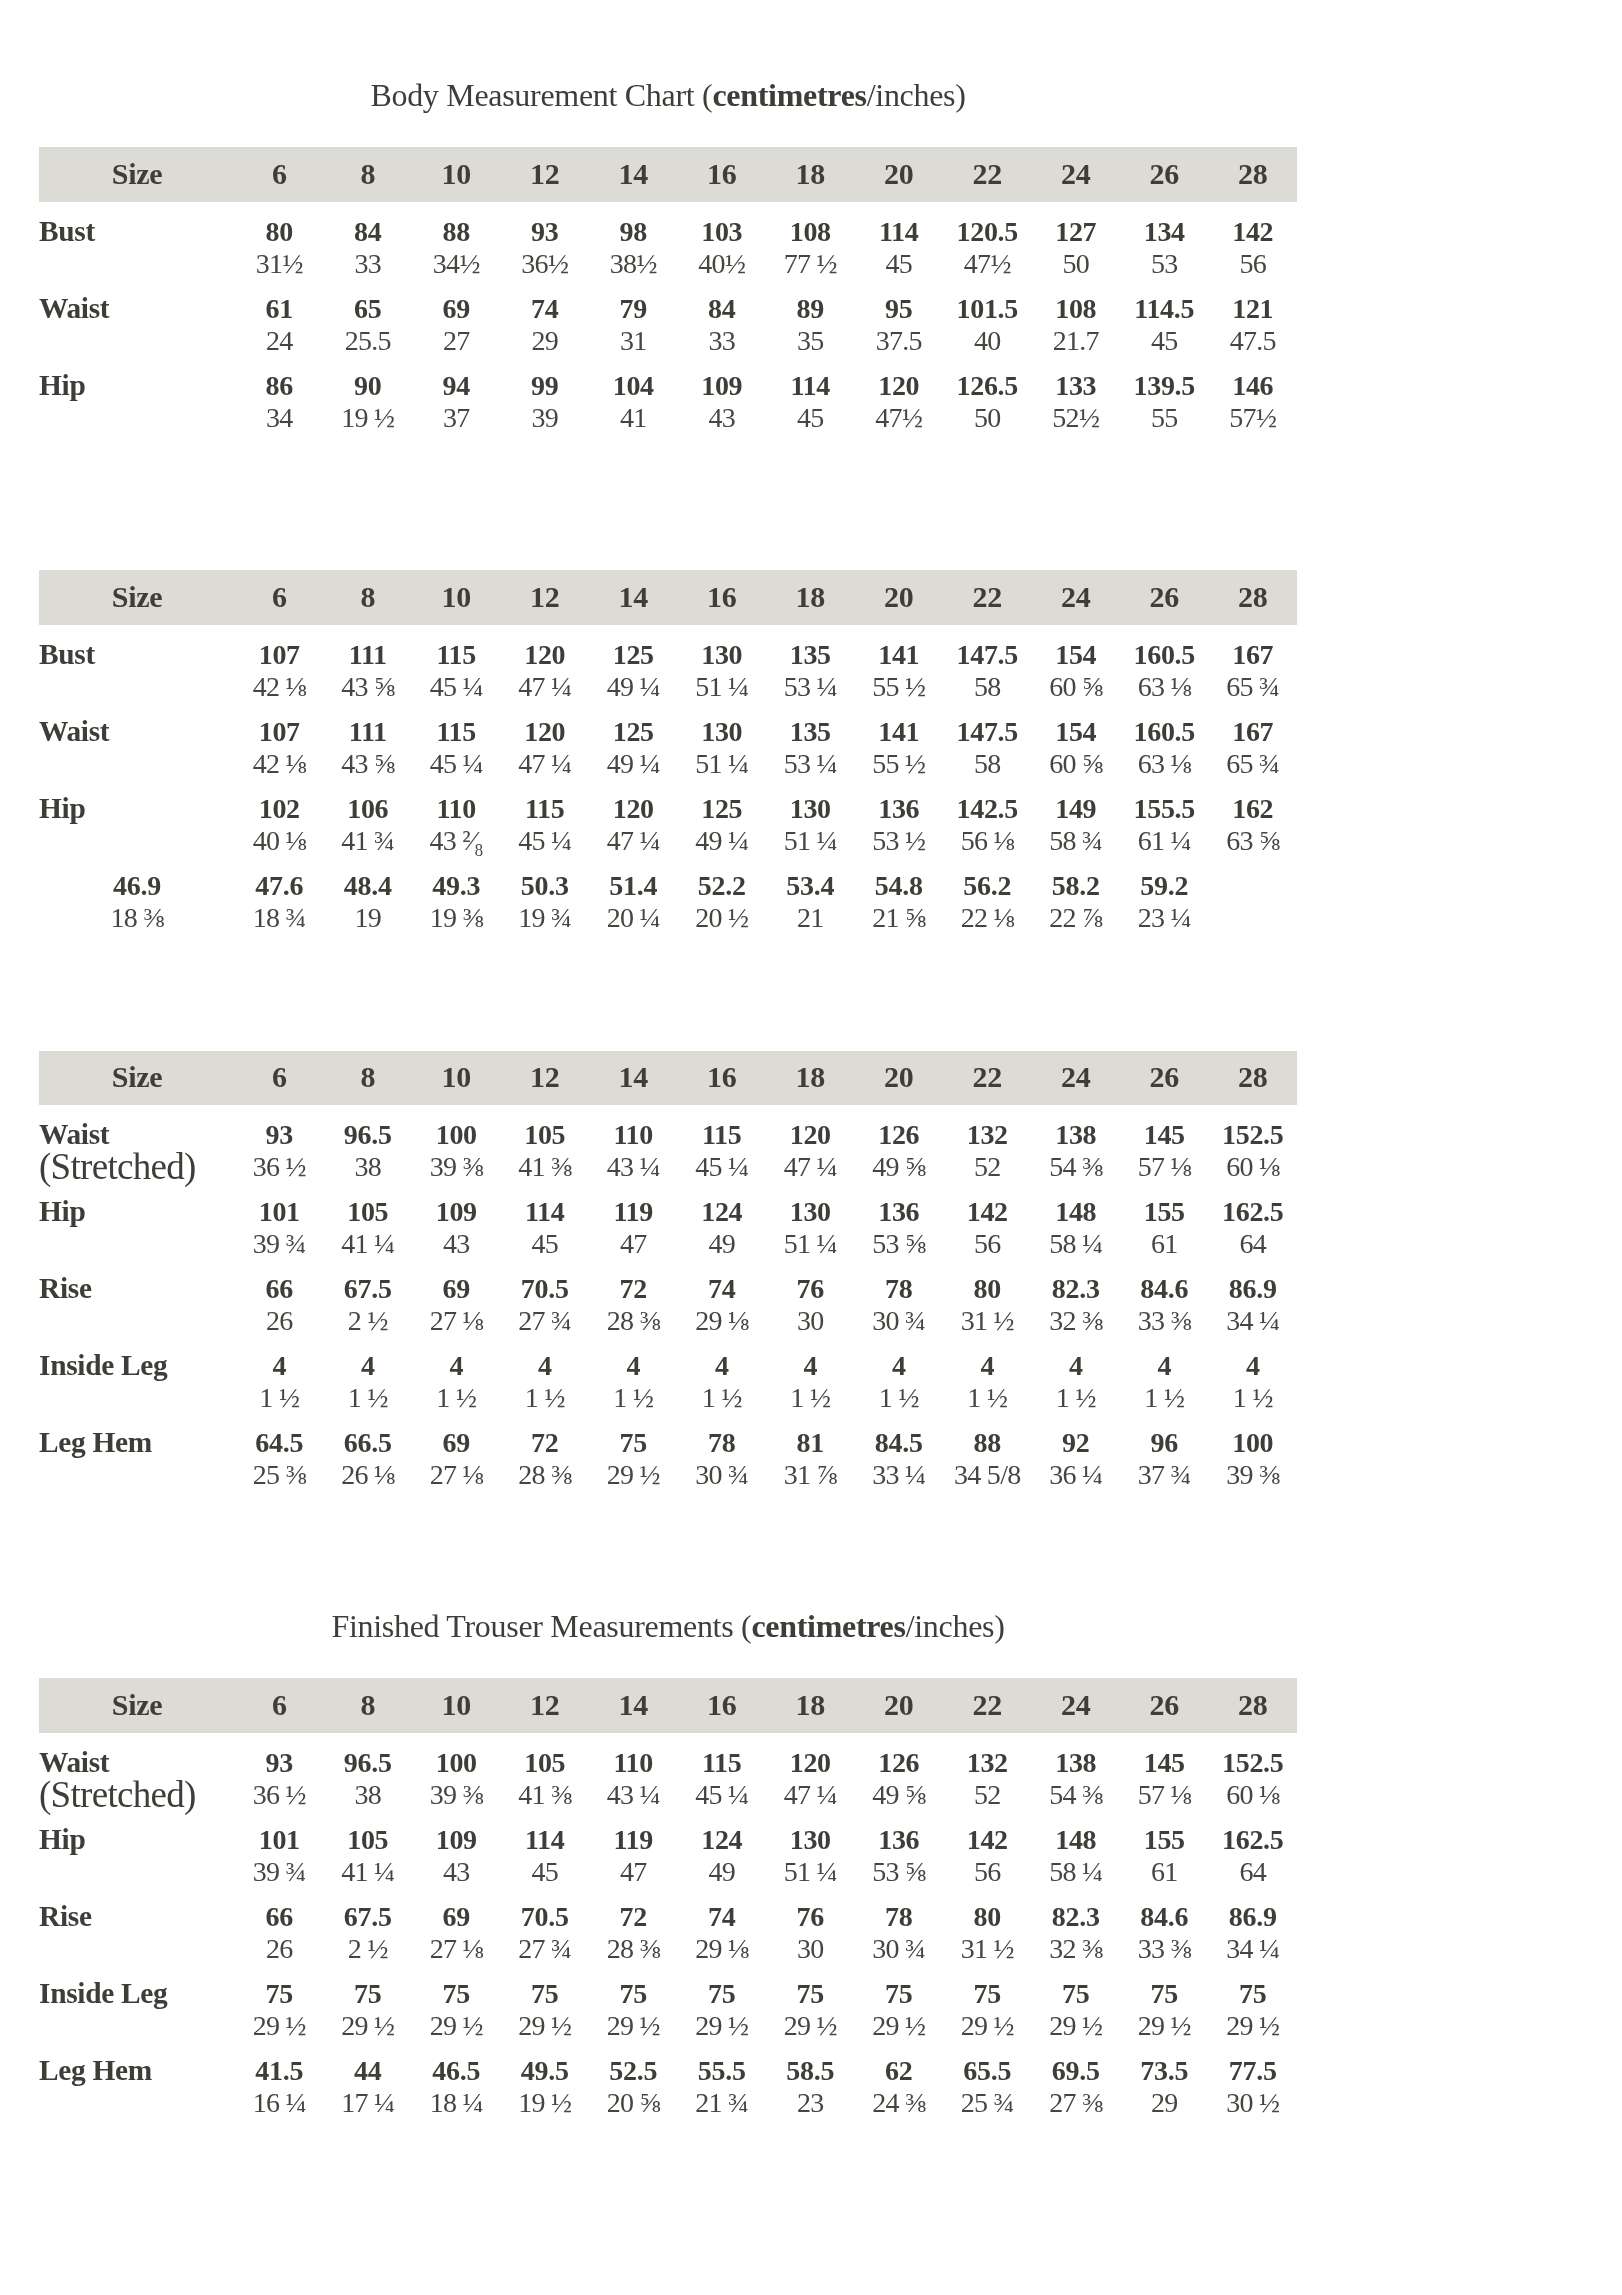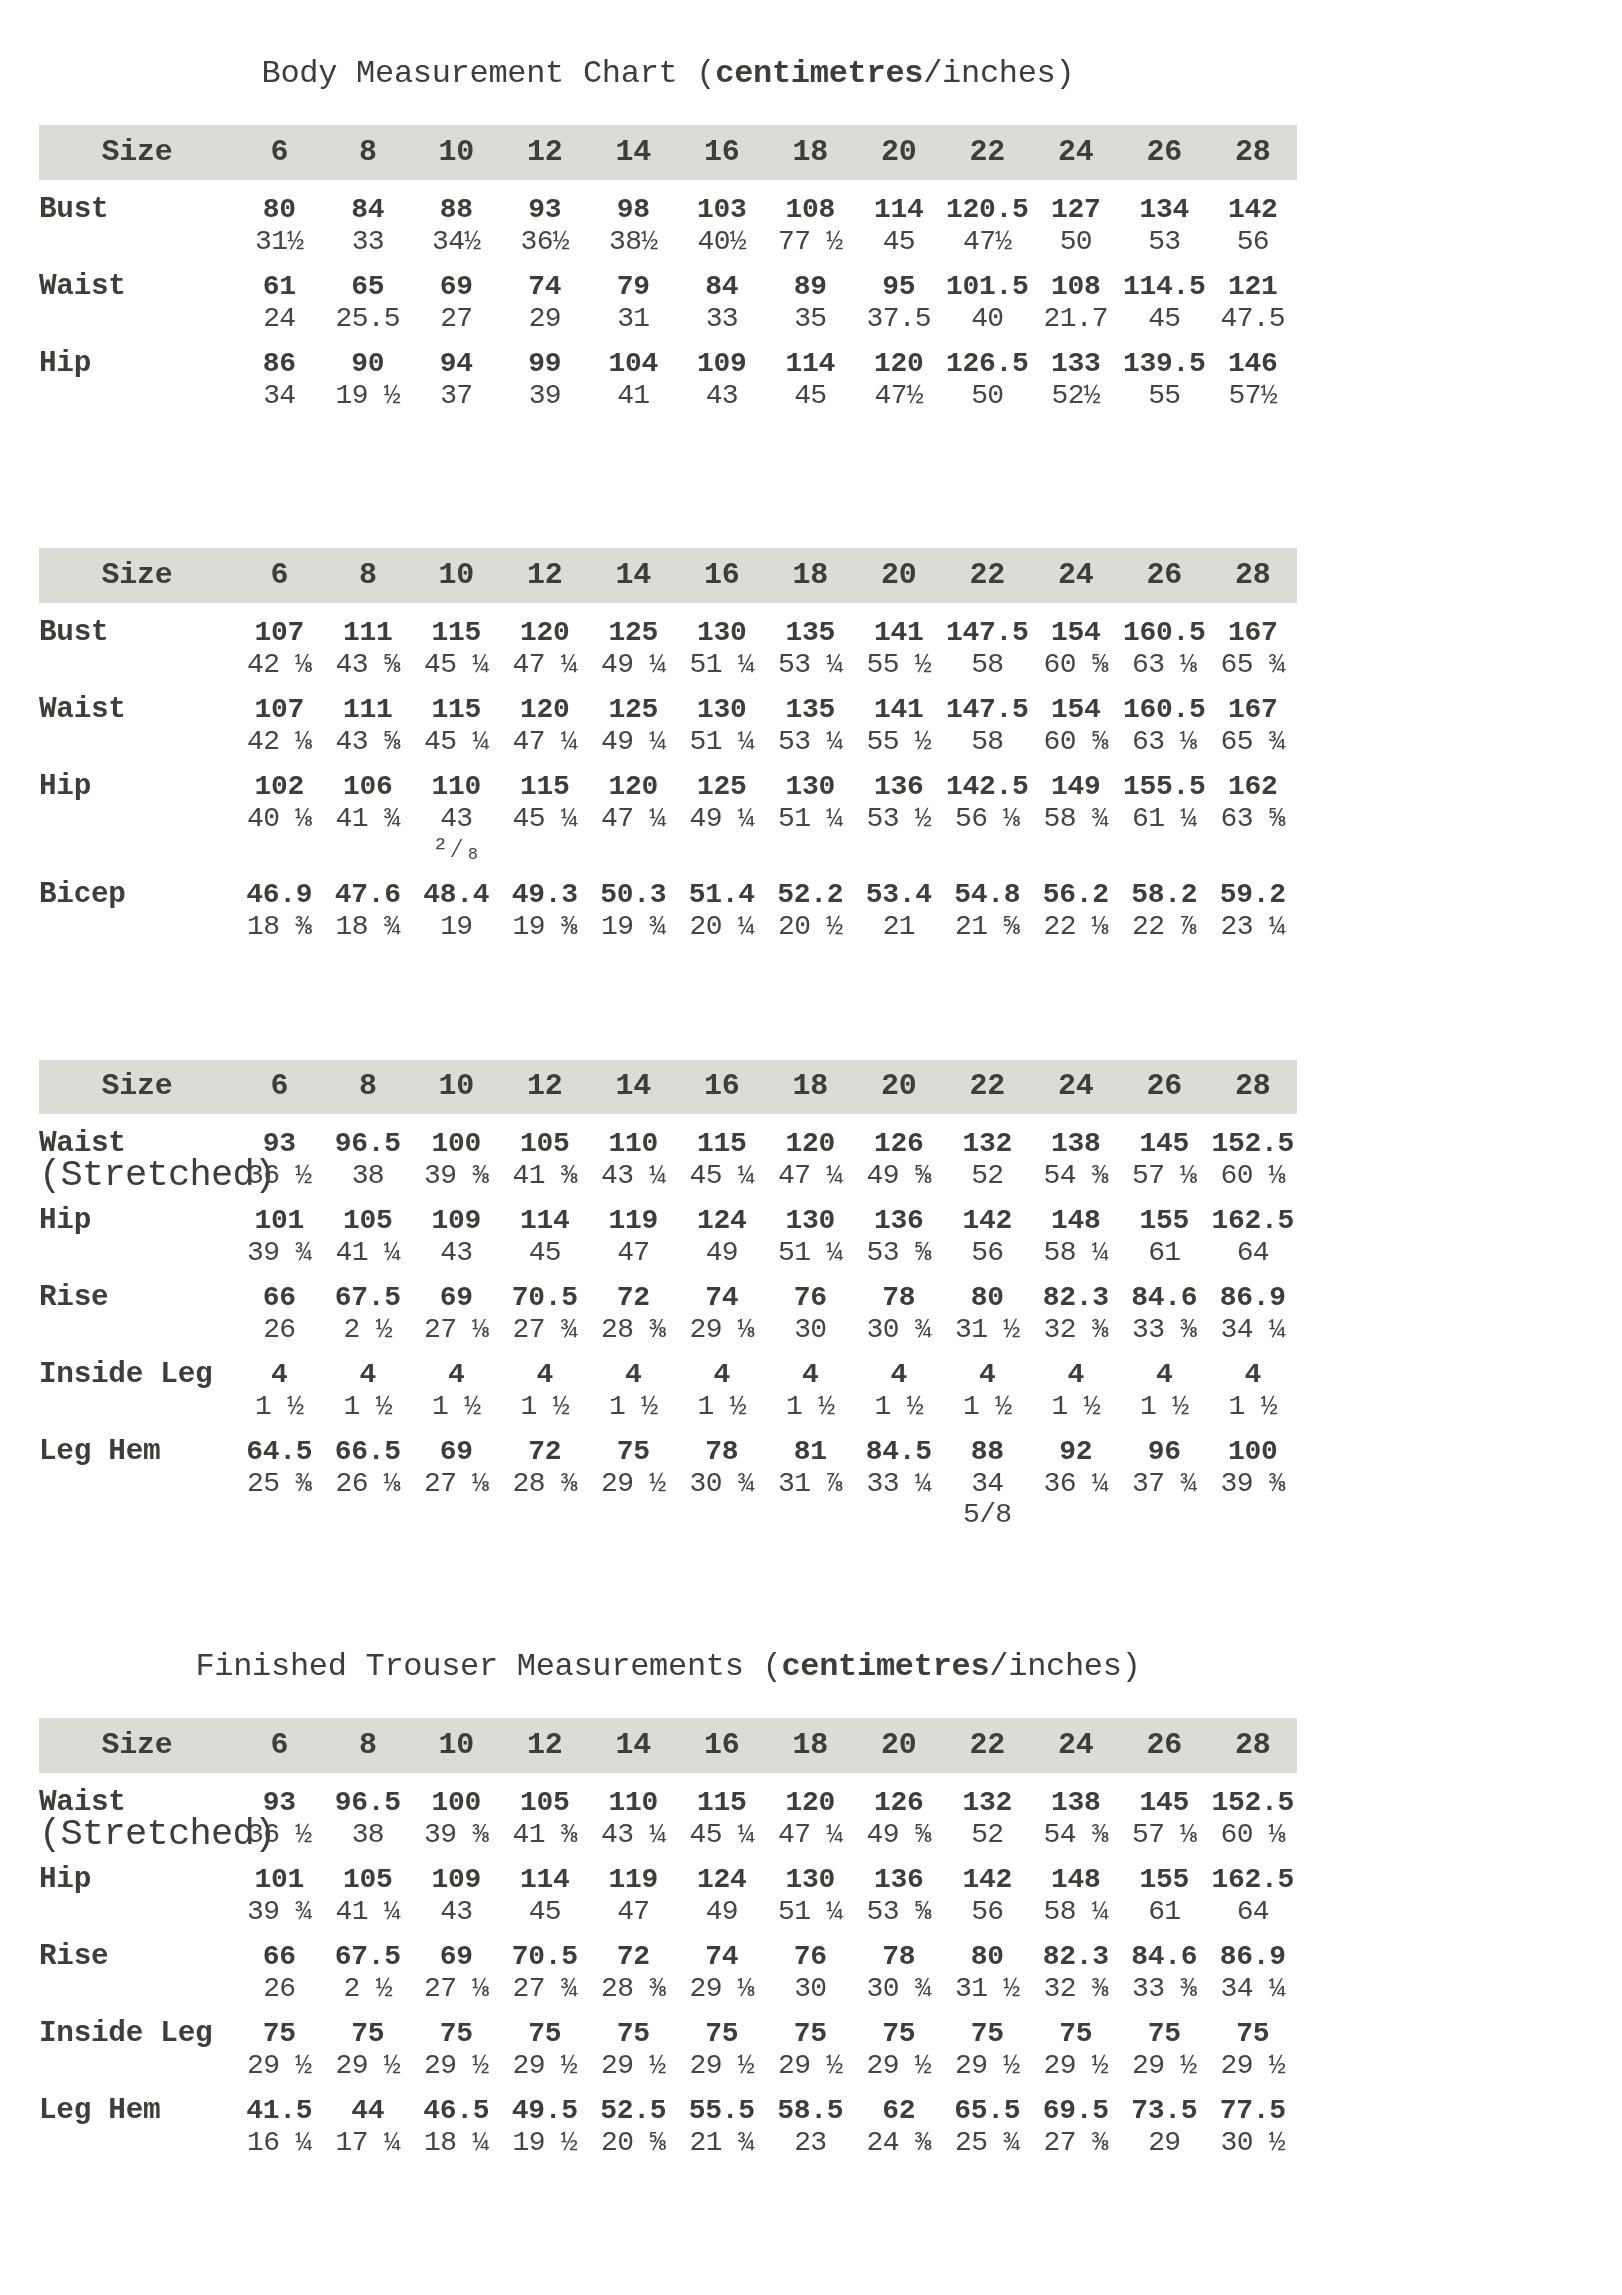--- a/index.html
+++ b/index.html
@@ -1,21 +1,21 @@
 <!DOCTYPE html>
 <html style="font-size:10.5px"><head>
 <meta charset="utf-8">
 <style>
   html,body { margin:0; padding:0; background:#ffffff; }
   .sheet {
     position:relative;
     width:1336px; height:2295px;
     box-sizing:border-box;
-    padding:55px 39px 0;
-    font-family:Liberation Mono, monospace;
+    padding:77px 39px 0;
+    font-family:Liberation Serif, serif;
     color:#3e3d38;
     overflow:hidden;
   }
   .tbl-section { margin:0 0 0 0; }
   .tbl-section.gap-a { margin-bottom:137px; }
   .tbl-section.gap-b { margin-bottom:118px; }
   .tbl-section.gap-c { margin-bottom:118px; }
   .tbl-title {
     margin:0 0 33px;
     text-align:center;
@@ -403,23 +403,20 @@
           <div class="in">58 ¾</div>
         </div>
         <div class="cell">
           <div class="cm">155.5</div>
           <div class="in">61 ¼</div>
         </div>
         <div class="cell">
           <div class="cm">162</div>
           <div class="in">63 ⅝</div>
         </div>
-        <div class="lbl">
-          <div>Bicep</div>
-        </div>
         <div class="cell">
           <div class="cm">46.9</div>
           <div class="in">18 ⅜</div>
         </div>
         <div class="cell">
           <div class="cm">47.6</div>
           <div class="in">18 ¾</div>
         </div>
         <div class="cell">
           <div class="cm">48.4</div>

